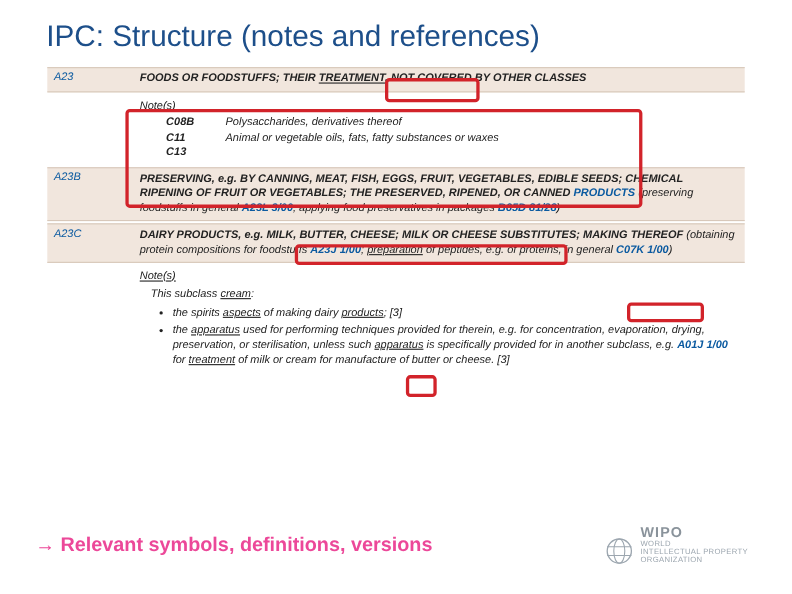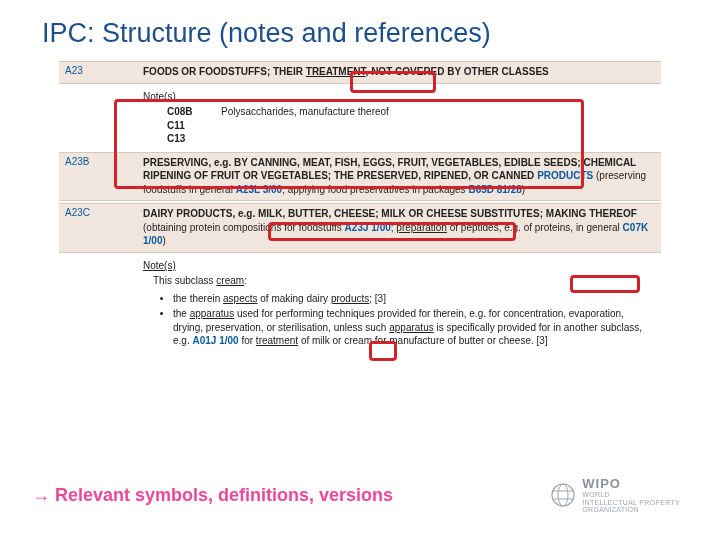--- a/index.html
+++ b/index.html
@@ -9,23 +9,24 @@
     background: #fff;
     position: relative;
   }
   .slide-title {
     color: #1d4f8a;
     font-size: 27px;
     font-weight: 400;
     padding: 18px 0 12px 42px;
   }
   .content {
-    margin: 0 59px;
+    margin: 0 43px;
     font-size: 10px;
     color: #222;
+    font-style: italic;
   }
   .sec-row {
     display: flex;
     align-items: flex-start;
     padding: 3px 6px 4px 6px;
     background: #f1e6dd;
     border-top: 1px solid #d8c8ba;
     border-bottom: 1px solid #d8c8ba;
   }
   .sec-code {
@@ -77,21 +78,21 @@
     color: #ec4899;
   }
   .arrow {
     font-family: "Segoe UI Symbol", Arial, sans-serif;
   }
   .wipo {
     position: absolute;
     right: 40px;
     bottom: 26px;
     display: flex;
-    align-items: center;
+    align-items: flex-end;
     gap: 6px;
   }
   .wipo-logo { color: #9ca6af; }
   .wipo-txt { color: #9ca6af; font-size: 7px; line-height: 1.1; letter-spacing: .3px; }
   .wipo-name { font-size: 13px; font-weight: 700; letter-spacing: 1px; color: #8a939b; }
 </style>
 </head>
 <body>
 
 <h1 class="slide-title">IPC: Structure (notes and references)</h1>
@@ -102,24 +103,25 @@
     <div class="sec-code">A23</div>
     <div class="sec-body">
       <span>FOODS OR FOODSTUFFS; THEIR </span><span style="text-decoration:underline">TREATMENT</span><span>, NOT COVERED BY OTHER CLASSES</span>
     </div>
   </div>
   <div class="notes">
     <div class="notes-label">Note(s)</div>
     <div class="ref-table">
       <div class="ref-row">
           <div class="ref-code">C08B</div>
-          <div class="ref-desc">Polysaccharides, manufacture thereof</div>
+          <div class="ref-desc">Polysaccharides, derivatives thereof</div>
         </div>
       <div class="ref-row">
           <div class="ref-code">C11</div>
+          <div class="ref-desc">Animal or vegetable oils, fats, fatty substances or waxes</div>
         </div>
       <div class="ref-row">
           <div class="ref-code">C13</div>
         </div>
     </div>
   </div>
 
   <div class="sec-row">
     <div class="sec-code">A23B</div>
     <div class="sec-body">
@@ -131,21 +133,21 @@
     <div class="sec-code">A23C</div>
     <div class="sec-body">
       <span>DAIRY PRODUCTS, e.g. MILK, BUTTER, CHEESE; MILK OR CHEESE SUBSTITUTES; MAKING THEREOF</span><span class="lt"> (obtaining protein compositions for foodstuffs </span><span class="blue">A23J 1/00</span><span class="lt">; </span><span class="lt" style="text-decoration:underline">preparation</span><span class="lt"> of peptides, e.g. of proteins, in general </span><span class="blue">C07K 1/00</span><span class="lt">)</span>
     </div>
   </div>
   <div class="notes">
     <div class="notes-label">Note(s)</div>
     <div class="note-intro">This subclass <span style="text-decoration:underline">cream</span>:</div>
     <ul class="subnotes">
       <li>
-        <span>the therein </span><span style="text-decoration:underline">aspects</span><span> of making dairy </span><span style="text-decoration:underline">products</span><span>;   </span><span>[3]</span>
+        <span>the spirits </span><span style="text-decoration:underline">aspects</span><span> of making dairy </span><span style="text-decoration:underline">products</span><span>;   </span><span>[3]</span>
       </li>
       <li>
         <span>the </span><span style="text-decoration:underline">apparatus</span><span> used for performing techniques provided for therein, e.g. for concentration, evaporation, drying, preservation, or sterilisation, unless such </span><span style="text-decoration:underline">apparatus</span><span> is specifically provided for in another subclass, e.g. </span><span class="safter">A01J 1/00</span><span> for </span><span style="text-decoration:underline">treatment</span><span> of milk or cream for manufacture of butter or cheese.  </span><span>[3]</span>
       </li>
     </ul>
   </div>
 
 </div>
 
 <div class="hl" style="left:350px; top:71px; width:86px; height:22px;"></div>

